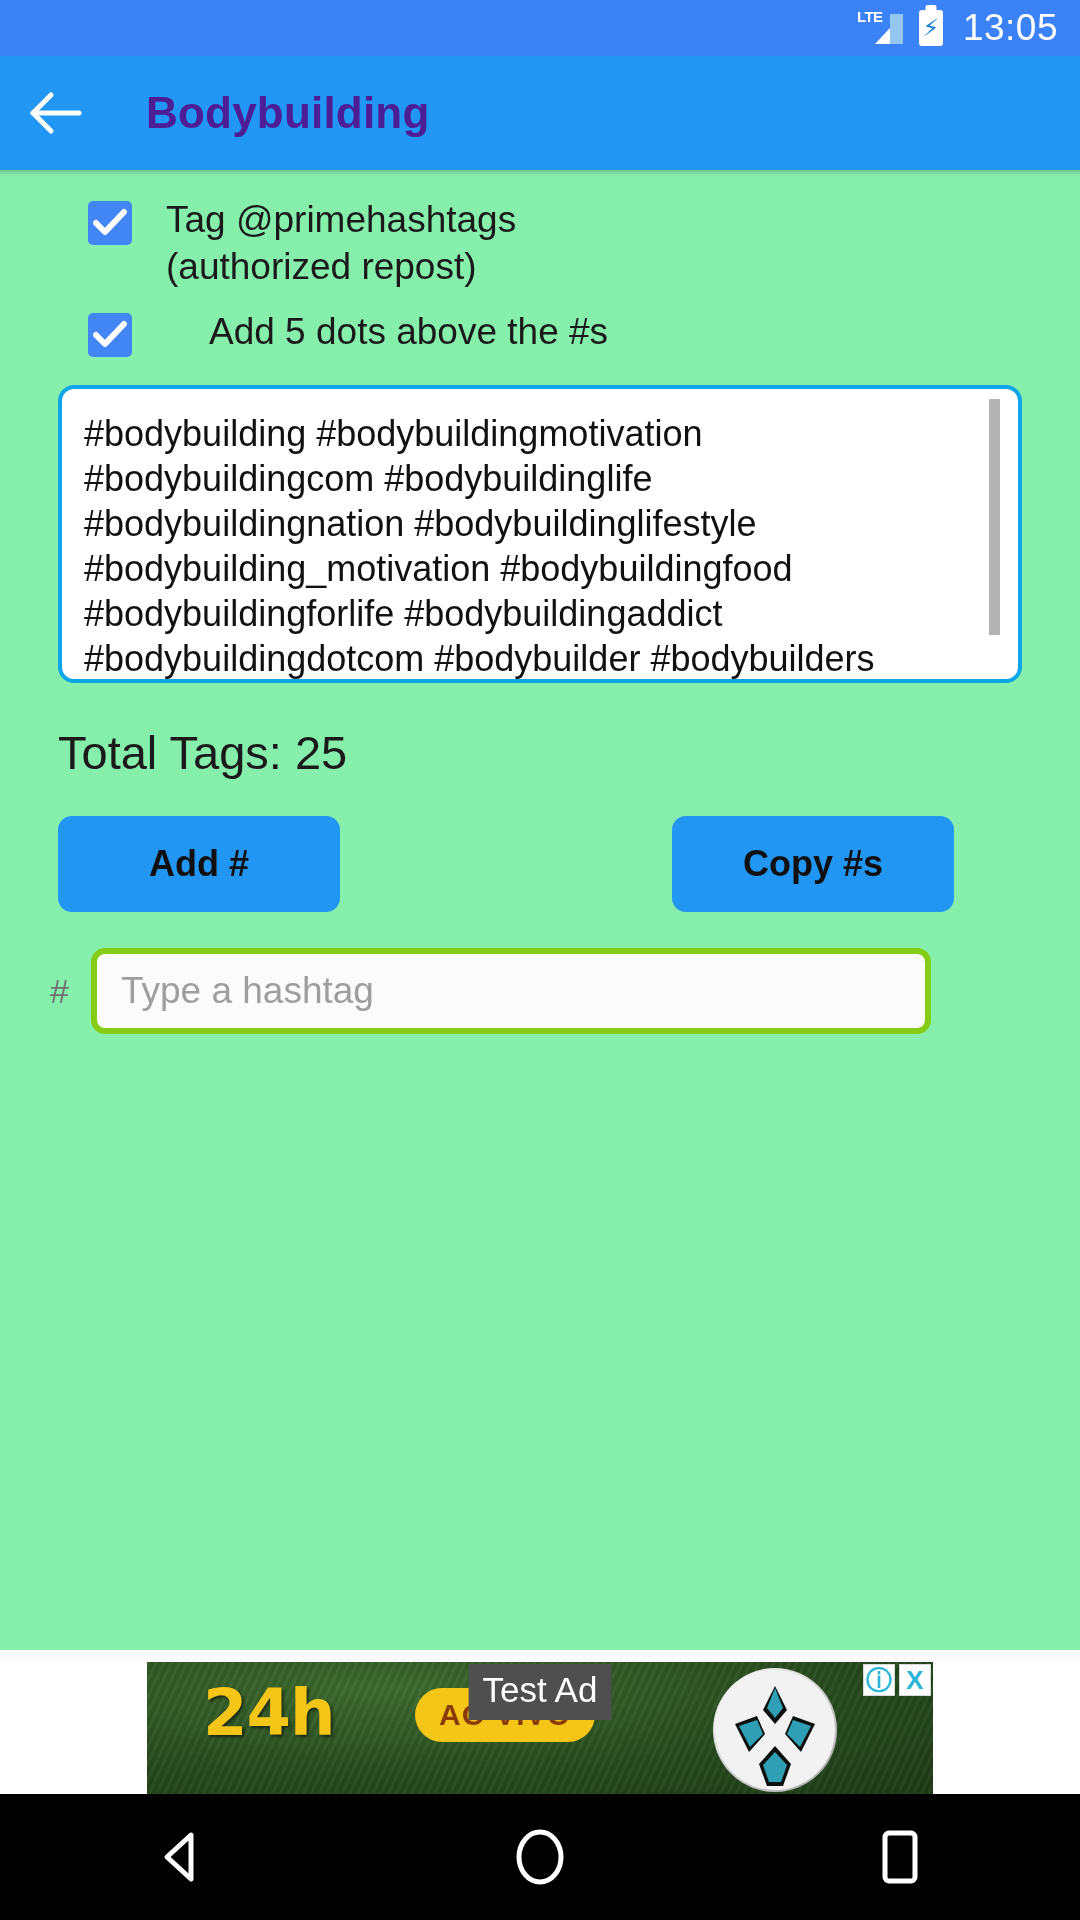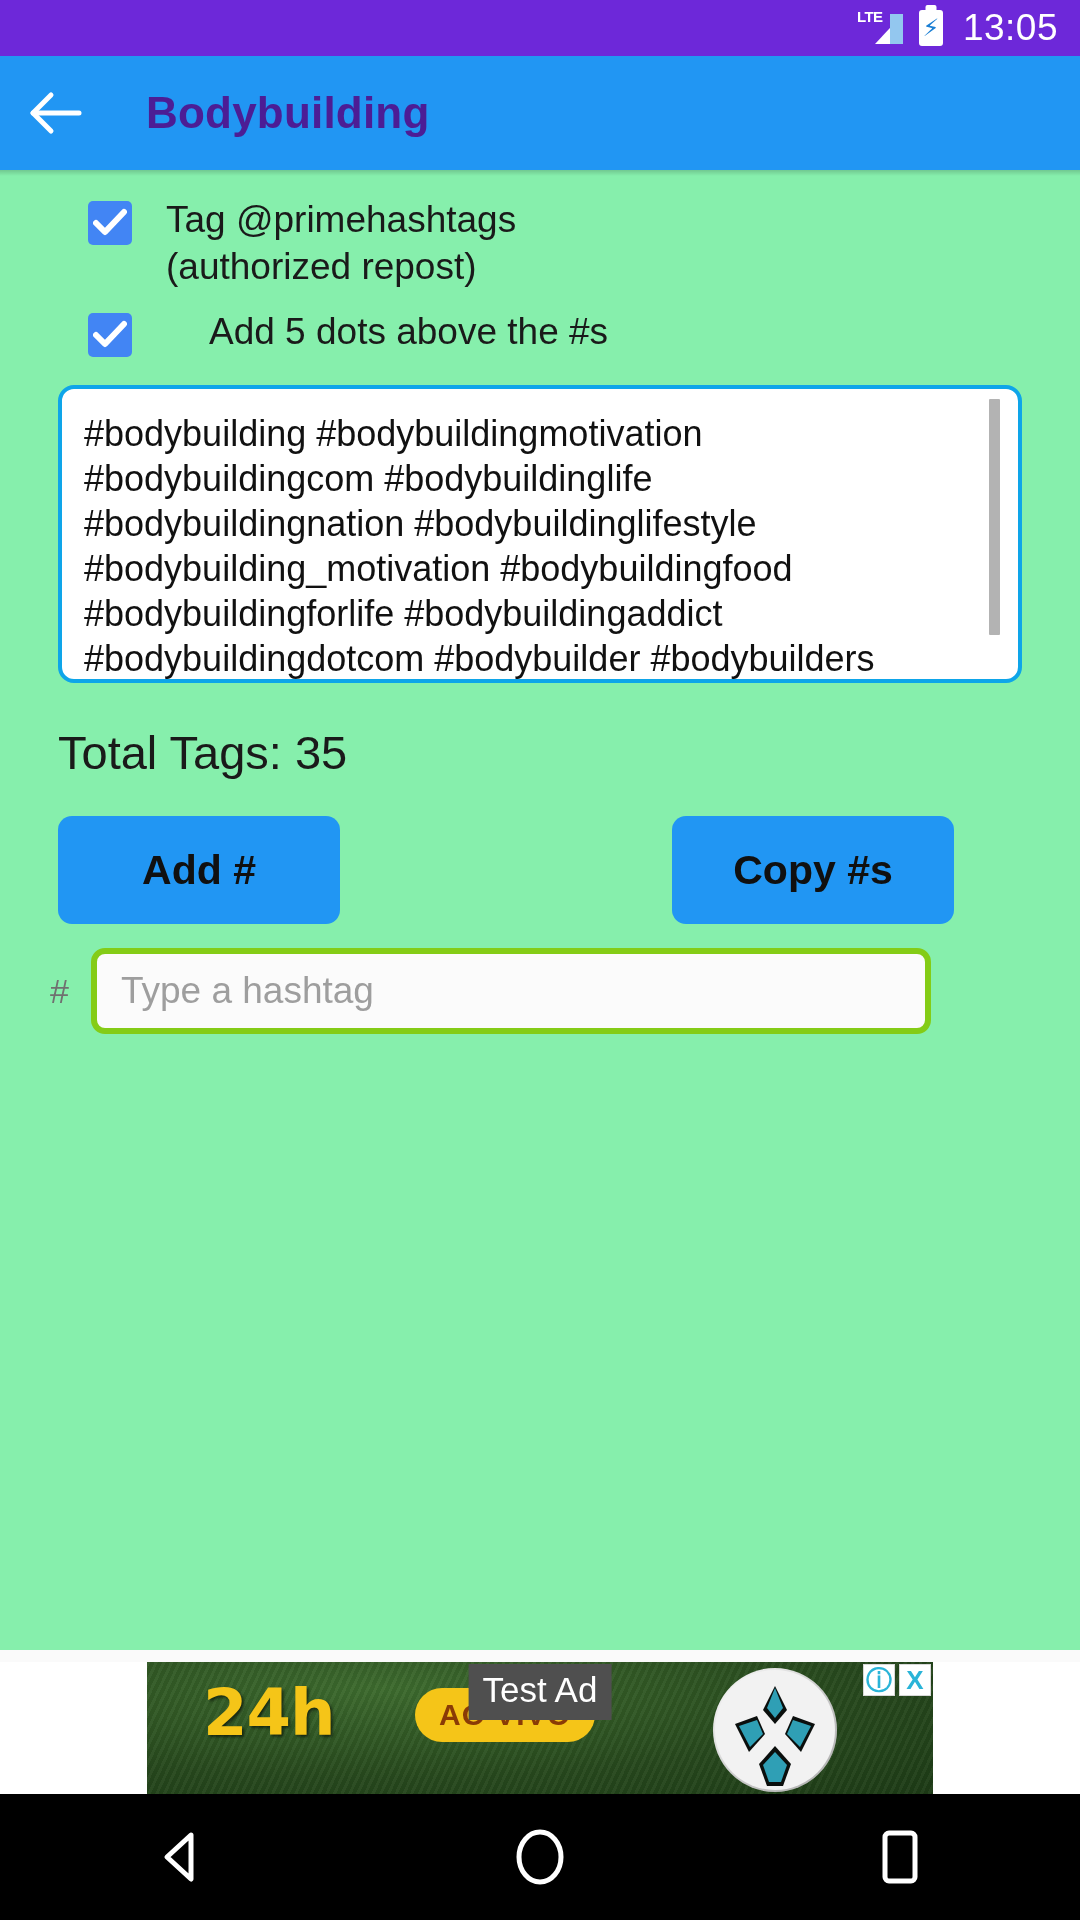--- a/index.html
+++ b/index.html
@@ -9,21 +9,21 @@
     background: #ffffff;
     font-family: "Liberation Sans", "DejaVu Sans", sans-serif;
     overflow: hidden;
   }
   .screen { position: relative; width: 1080px; height: 1920px; background: #fafafa; }
 
   
   .statusbar {
     position: absolute; top: 0; left: 0;
     width: 1080px; height: 56px;
-    background: #6d28d9;
+    background: #3b82f6;
     display: flex; align-items: center; justify-content: flex-end;
     padding-right: 22px;
   }
   .sb-icons { display: flex; align-items: center; gap: 16px; }
   .lte-wrap { position: relative; width: 46px; height: 38px; }
   .lte-label {
     position: absolute; left: 0; top: -1px;
     font-size: 15px; font-weight: bold; color: #ffffff; letter-spacing: -0.5px;
   }
   .sig-tri {
@@ -127,23 +127,23 @@
   .total-tags {
     margin: 42px 0 0 58px;
     font-size: 47px; color: #1a1a1a;
   }
 
   .btn-row {
     position: relative; margin-top: 36px; height: 96px;
   }
   .btn {
     position: absolute; top: 0;
-    height: 108px; width: 282px;
+    height: 96px; width: 282px;
     background: #2196f3; border: none; border-radius: 14px;
-    color: #101010; font-size: 41px; font-weight: bold;
+    color: #101010; font-size: 36px; font-weight: bold;
     font-family: "Liberation Sans", sans-serif;
     cursor: pointer;
   }
   .btn-add { left: 58px; }
   .btn-copy { left: 672px; }
 
   .input-row {
     display: flex; align-items: center; margin-top: 36px; padding-left: 50px;
   }
   .hash-prefix { font-size: 34px; color: #707070; margin-right: 22px; }
@@ -295,21 +295,21 @@
 #bodybuildingnation #bodybuildinglifestyle
 #bodybuilding_motivation #bodybuildingfood
 #bodybuildingforlife #bodybuildingaddict
 #bodybuildingdotcom #bodybuilder #bodybuilders
 #muscle #muscles #muscleup #musclegain
 #musclebuilding #physique #shredded #pump</div>
       <div class="tag-scroll-track"></div>
       <div class="tag-scroll-thumb"></div>
     </div>
 
-    <div class="total-tags">Total Tags: 35</div>
+    <div class="total-tags">Total Tags: 25</div>
 
     <div class="btn-row">
       <button class="btn btn-add">Add #</button>
       <button class="btn btn-copy">Copy #s</button>
     </div>
 
     <div class="input-row">
       <span class="hash-prefix">#</span>
       <input class="hash-input" type="text" placeholder="Type a hashtag" style="">
     </div>

